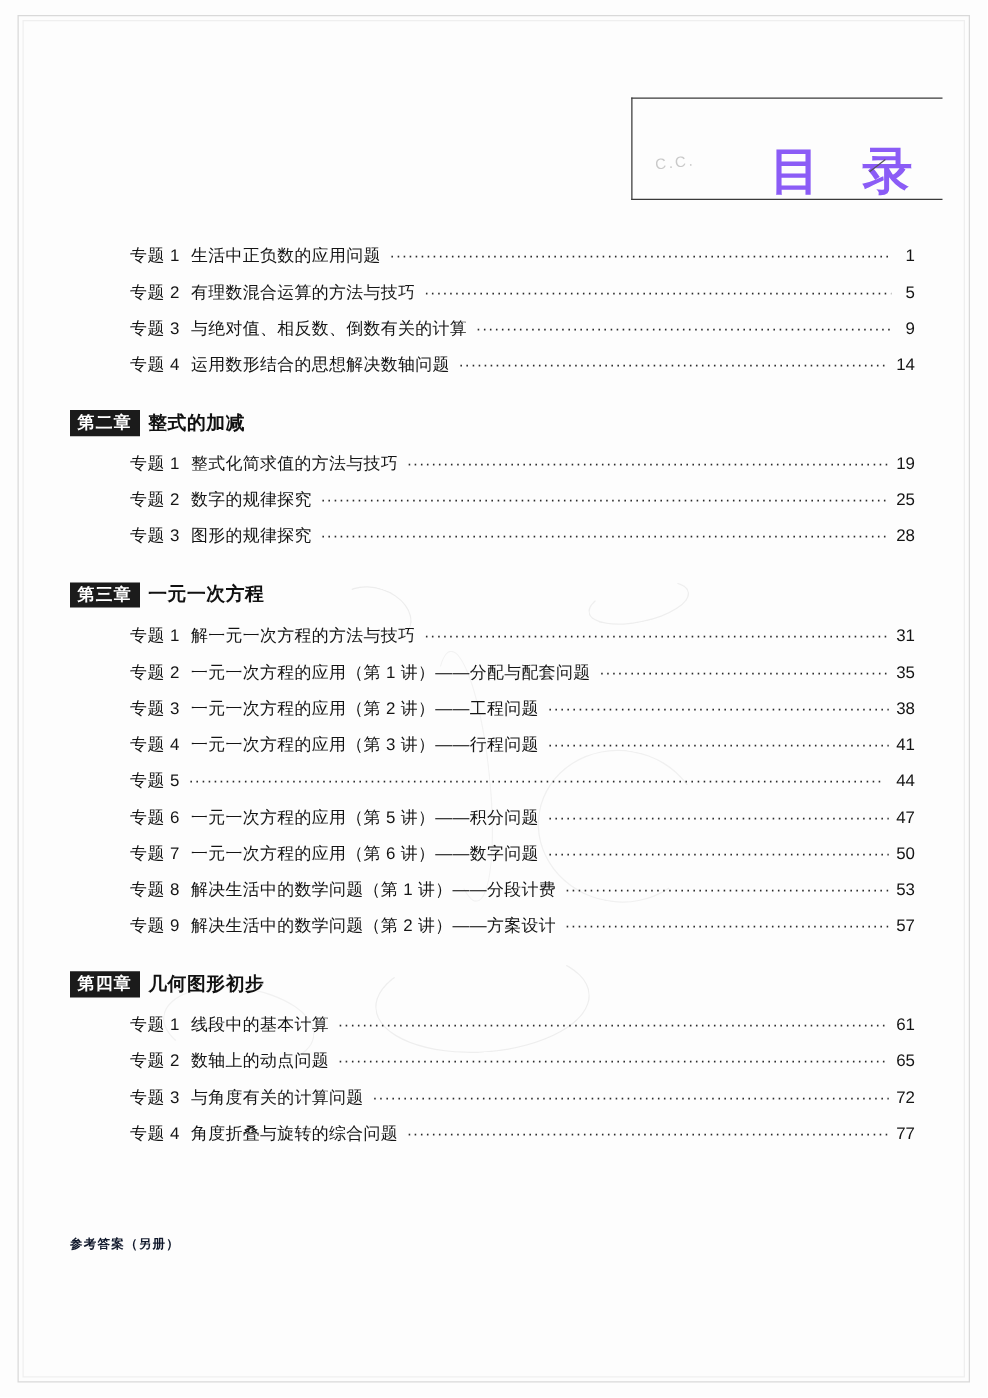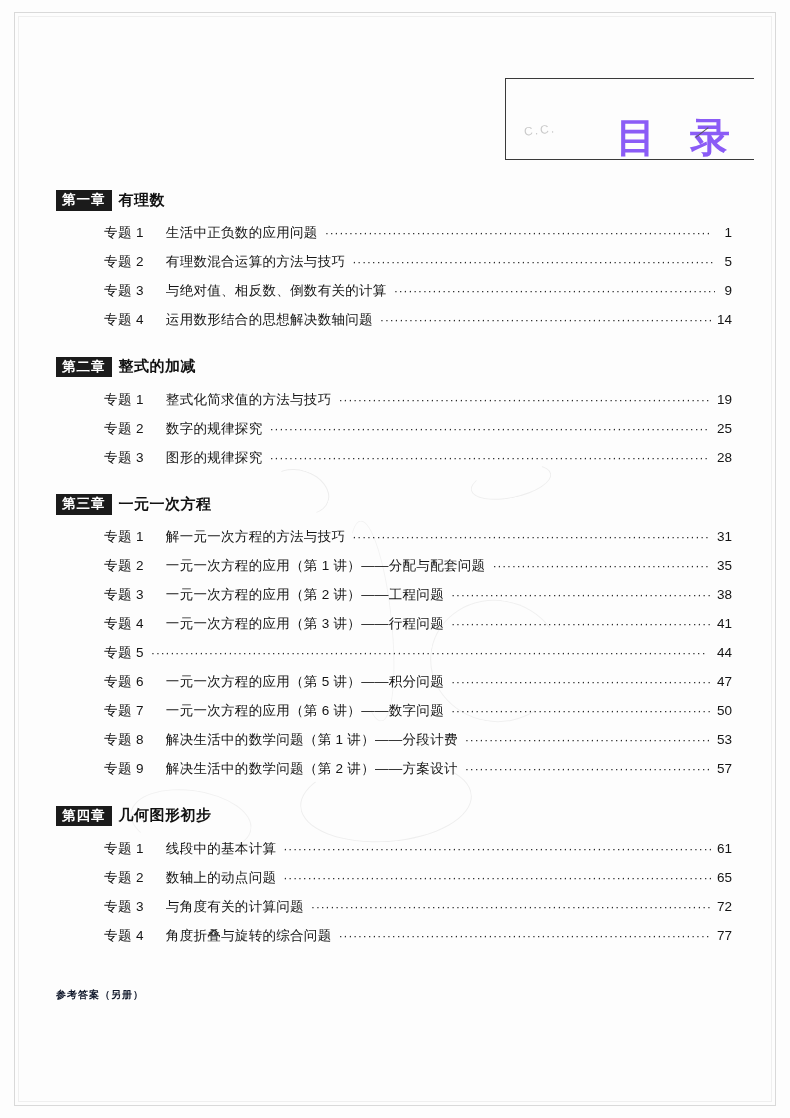--- a/index.html
+++ b/index.html
@@ -122,21 +122,21 @@
     color: #141414;
     padding: 5.5px 0;
     margin-left: 48px;
   }
   .toc-label {
     white-space: nowrap;
     letter-spacing: 0.4px;
   }
   .toc-title {
     white-space: nowrap;
-    margin-left: 22px;
+    margin-left: 9px;
     letter-spacing: 0.3px;
   }
   .toc-leader {
     flex: 1 1 auto;
     position: relative;
     margin: 0 6px 0 7px;
     height: 1em;
     overflow: hidden;
     white-space: nowrap;
     color: #2a2a2a;
@@ -190,24 +190,20 @@
   <div class="scribble s6"></div>
 
   <div class="title-box">
     <span class="smudge">C.C.</span>
     <span class="title-text">目 录</span>
     <span class="title-tick"></span>
   </div>
 
   <div class="content">
       <div class="chapter first">
-        <div class="chapter-head">
-          <span class="chapter-tag">第一章</span>
-          <span class="chapter-title">有理数</span>
-        </div>
         <div class="toc-row">
           <span class="toc-label">专题 1</span>
           <span class="toc-title">生活中正负数的应用问题</span>
           <span class="toc-leader">········································································································································································································</span>
           <span class="toc-page">1</span>
         </div>
         <div class="toc-row">
           <span class="toc-label">专题 2</span>
           <span class="toc-title">有理数混合运算的方法与技巧</span>
           <span class="toc-leader">········································································································································································································</span>

